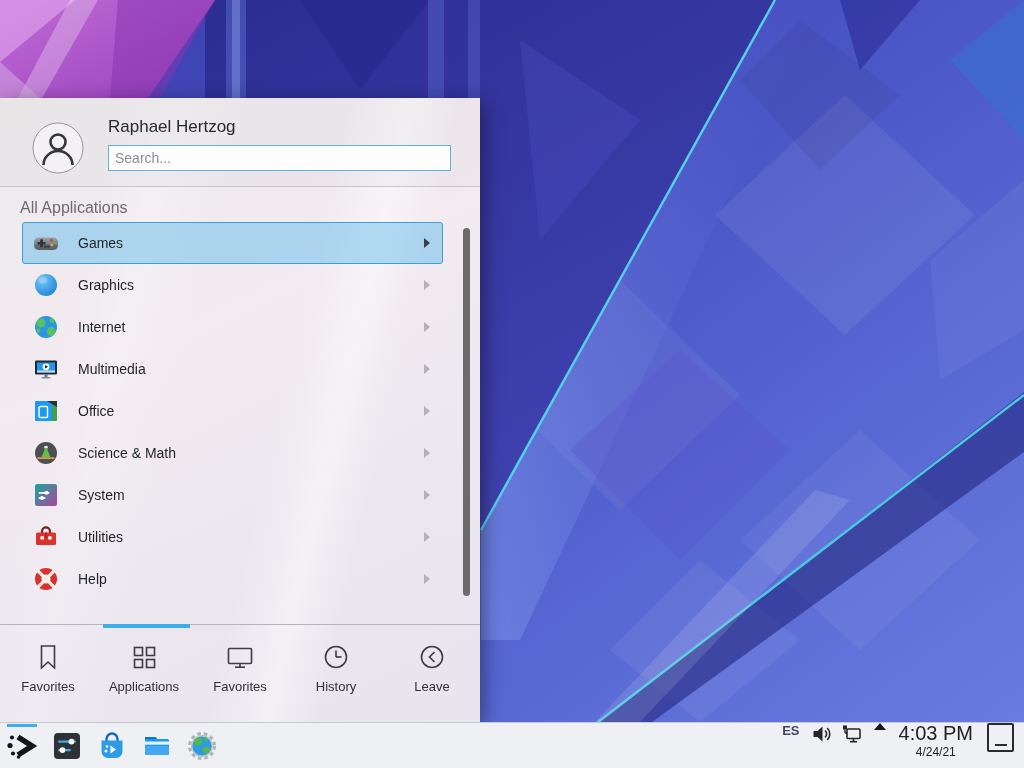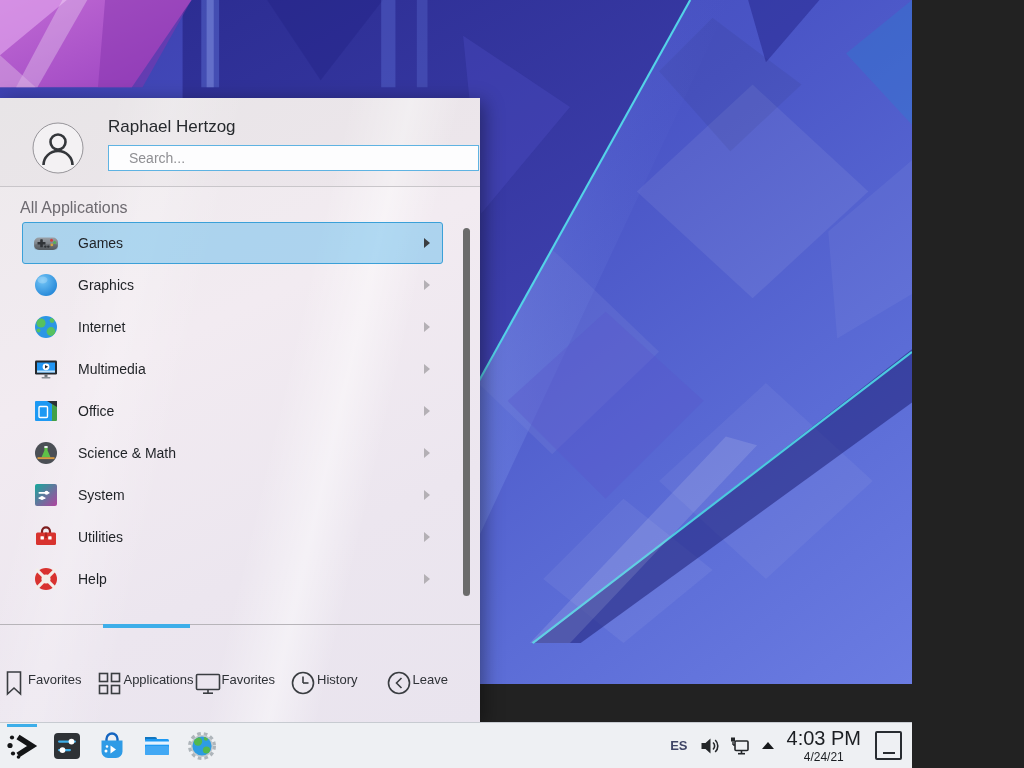--- a/index.html
+++ b/index.html
@@ -1,63 +1,63 @@
 <!DOCTYPE html>
 <html><head>
 <meta charset="utf-8">
 <style>
   html,body{margin:0;padding:0;background:#222;}
-  #screen{position:relative;width:912px;height:768px;overflow:hidden;
+  #screen{position:relative;width:1024px;height:768px;overflow:hidden;
     font-family:"Liberation Sans","DejaVu Sans",sans-serif;-webkit-font-smoothing:antialiased;}
   .wp{position:absolute;inset:0;display:block;}
 
   
   .menu{position:absolute;left:0;top:98px;width:480px;height:624px;
     background:linear-gradient(155deg,#edeaec 0%,#f2ebf1 38%,#ece6ef 70%,#e9e4ee 100%);
     box-shadow:4px 4px 18px rgba(0,0,0,.40);}
   .menu::before{content:"";position:absolute;inset:0;pointer-events:none;
     background:linear-gradient(103deg,transparent 56%,rgba(255,255,255,.45) 66%,transparent 74%),
                linear-gradient(103deg,transparent 18%,rgba(255,255,255,.22) 28%,transparent 40%);}
   .menu-header{position:absolute;top:0;left:0;right:0;height:88px;
     background:rgba(80,80,90,.03);border-bottom:1px solid #c9c6ca;}
   .avatar{position:absolute;left:32px;top:24px;width:52px;height:52px;}
   .user-name{position:absolute;left:108px;top:19px;font-size:17px;color:#26292d;}
   .search{position:absolute;left:108px;top:47px;width:329px;height:24px;
     border:1px solid #5fb3e2;border-radius:0;background:#fdfdfe;
-    font:14px "Liberation Sans","DejaVu Sans",sans-serif;color:#333;padding:0 20px;outline:none;}
+    font:14px "Liberation Sans","DejaVu Sans",sans-serif;color:#333;padding:0 6px;outline:none;}
   .search::placeholder{color:#8f8f93;}
 
   .section-label{position:absolute;top:101px;left:20px;font-size:16px;color:#6d6a70;}
 
   .list{position:absolute;top:124px;left:0;right:0;height:402px;overflow:hidden;}
   .item{position:relative;height:42px;margin:0 37px 0 22px;display:flex;align-items:center;
     border:1px solid transparent;border-radius:3px;box-sizing:border-box;}
   .item.selected{background:rgba(61,174,233,.38);border-color:#3ba0d8;}
   .item .cat-icon{width:28px;height:28px;margin-left:9px;flex:0 0 28px;}
   .item .cat-label{margin-left:18px;font-size:14px;color:#1f2226;}
   .chev{position:absolute;right:12px;top:50%;margin-top:-5px;width:0;height:0;
     border-left:6px solid #b4b0b5;border-top:5px solid transparent;border-bottom:5px solid transparent;}
   .item.selected .chev{border-left-color:#3a3d41;}
 
   .scrollbar{position:absolute;left:463px;top:130px;width:7px;height:368px;border-radius:4px;background:#6b6b6b;}
 
   .footer-divider{position:absolute;top:526px;left:0;right:0;height:1px;background:#b7b4b9;}
   .tab-indicator{position:absolute;top:526px;left:103px;width:87px;height:4px;background:#3daee9;}
   .footer{position:absolute;top:530px;left:0;right:0;bottom:0;display:flex;}
-  .tab{flex:1;display:flex;flex-direction:row;align-items:center;}
+  .tab{flex:1;display:flex;flex-direction:column;align-items:center;}
   .tab-icon{margin-top:15px;width:28px;height:28px;}
   .tab-label{margin-top:8px;font-size:13px;color:#2e3136;}
 
   
   .panel{position:absolute;left:0;bottom:0;width:100%;height:46px;background:#eef0f3;
     border-top:1px solid #c7cbd1;box-sizing:border-box;}
   .launchers{position:absolute;left:5px;top:0;bottom:0;display:flex;align-items:center;gap:11px;}
   .task-icon{width:34px;height:34px;position:relative;}
   .active-line{position:absolute;left:7px;top:1px;width:30px;height:3px;background:#3daee9;}
-  .tray{position:absolute;right:10px;top:0;bottom:0;display:flex;align-items:center;}
+  .tray{position:absolute;right:10px;top:0;bottom:0;display:flex;align-items:flex-start;}
   .kbd-layout{font-size:13px;font-weight:bold;color:#3f4566;margin-right:11px;}
   .tray-icon{width:22px;height:22px;margin-right:8px;}
   .caret-up{width:0;height:0;border-left:6px solid transparent;border-right:6px solid transparent;
     border-bottom:7px solid #17191c;margin:0 13px 0 3px;}
   .clock{text-align:center;line-height:1;margin-right:14px;color:#1b1e22;}
   .clock .time{font-size:20px;}
   .clock .date{font-size:12px;margin-top:3px;}
   .show-desktop{width:23px;height:25px;border:2px solid #282c31;border-radius:2px;position:relative;background:transparent;}
   .show-desktop::after{content:"";position:absolute;left:50%;bottom:4px;width:12px;height:2px;margin-left:-6px;background:#282c31;}
 </style>

